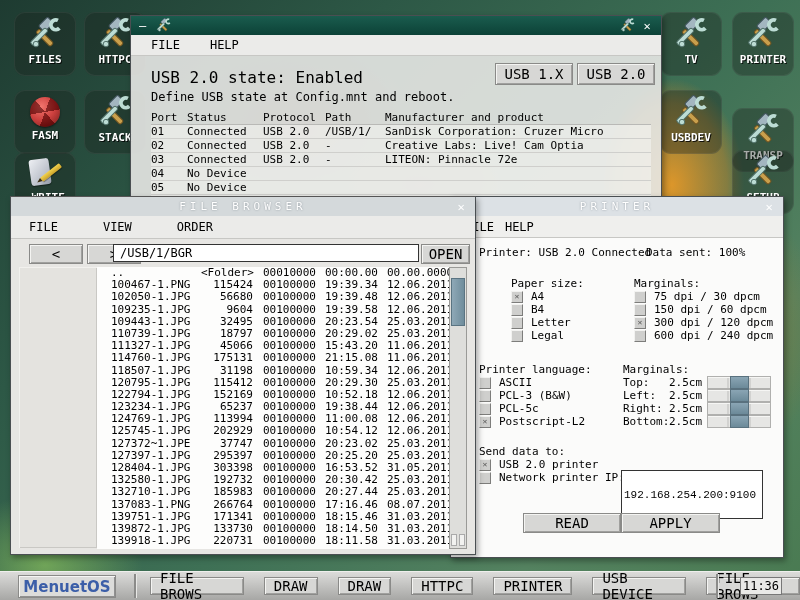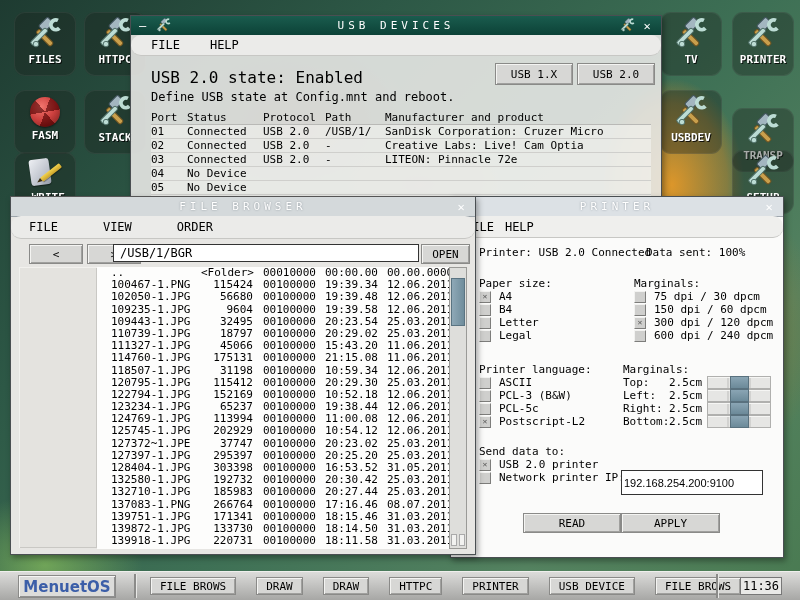--- a/index.html
+++ b/index.html
@@ -37,25 +37,25 @@
   .write-pencil::before{content:"";position:absolute;left:-5px;top:0;border-top:2.5px solid transparent;
     border-bottom:2.5px solid transparent;border-right:5px solid #3a2c10;}
   
   .win{position:absolute;border:1px solid #4a4f52;box-shadow:2px 3px 6px rgba(0,0,0,.35);}
   .tbar{position:absolute;left:0;right:0;top:0;height:19px;display:flex;align-items:center;}
   .title{position:absolute;left:0;right:0;text-align:center;color:#fff;font-size:11px;
     letter-spacing:4px;white-space:nowrap;}
   .tb-x{position:absolute;right:5px;top:2px;width:18px;height:15px;display:flex;align-items:center;
     justify-content:center;color:#fff;font-size:12px;cursor:default;}
   .menubar{position:absolute;left:0;right:0;background:#ebebe9;border-bottom:1px solid #c7c7c4;
-    display:flex;align-items:center;font-size:12px;border-radius:10px;}
+    display:flex;align-items:center;font-size:12px;}
   .menubar span{cursor:default;}
   .btn{display:inline-flex;align-items:center;justify-content:center;background:#d7d7d5;
     border:1px solid #8a8a88;box-shadow:inset 1px 1px 0 #f4f4f2, inset -1px -1px 0 #a0a09e;
-    font-size:11px;font-family:"DejaVu Sans Mono",monospace;color:#000;cursor:default;}
+    font-size:14px;font-family:"DejaVu Sans Mono",monospace;color:#000;cursor:default;}
   
   #usb-win{left:130px;top:15px;width:530px;height:222px;background:rgba(232,232,229,.90);}
   #usb-tbar{background:linear-gradient(#1a5c4e,#0c4237);}
   #usb-tbar .tb-min{color:#fff;font-size:12px;margin-left:8px;}
   #usb-tbar .glyph{width:15px;height:15px;margin-left:10px;}
   #usb-tbar .glyph.right{position:absolute;right:26px;top:2px;margin:0;}
   #usb-menu{top:19px;height:20px;padding-left:20px;gap:30px;}
   .u-state{position:absolute;left:20px;top:52px;font-size:16px;}
   .u-btns{position:absolute;right:6px;top:47px;display:flex;gap:4px;}
   .u-btns .btn{width:76px;height:20px;}
@@ -99,21 +99,21 @@
   .cbx.checked::before{content:"\2715";}
   .m-row{display:flex;align-items:center;height:13px;white-space:nowrap;}
   .m-label{display:inline-block;width:46px;}
   .m-val{display:inline-block;width:34px;}
   .slider{position:relative;display:inline-block;width:62px;height:11px;margin-left:4px;
     background:linear-gradient(90deg,#e6e6e4 0 30%,#d2d2d0 30% 34%,#e6e6e4 34% 66%,#d2d2d0 66% 70%,#e6e6e4 70% 100%);
     border:1px solid #b0b0ae;box-shadow:inset 0 1px 0 #f6f6f4;}
   .slider .thumb{position:absolute;left:22px;top:-1px;width:17px;height:11px;
     background:linear-gradient(#8aa5b4,#6c8a99);border:1px solid #59717e;}
   #pr-ip{position:absolute;left:170px;top:273px;width:136px;height:15px;border:1px solid #333;
-    background:#fff;font-size:11px;font-family:Liberation Sans, sans-serif;padding:4px 2px;outline:none;}
+    background:#fff;font-size:11px;font-family:Liberation Mono, monospace;padding:16px 2px;outline:none;}
   #pr-read{position:absolute;left:72px;top:316px;width:96px;height:18px;}
   #pr-apply{position:absolute;left:170px;top:316px;width:97px;height:18px;}
   
   #taskbar{position:absolute;left:0;right:0;bottom:0;height:28px;
     background:linear-gradient(#dcdcda,#a7a7a5);border-top:1px solid #efefed;z-index:50;}
   #menuet-btn{position:absolute;left:18px;top:3px;width:96px;height:21px;background:#dcdcda;
     border:1px solid #8a8a88;box-shadow:inset 1px 1px 0 #f6f6f4, inset -1px -1px 0 #909090;
     display:flex;align-items:center;justify-content:center;
     font-family:"DejaVu Sans",sans-serif;font-weight:bold;font-size:15px;color:#3b5ea8;}
   .tb-sep{position:absolute;top:2px;bottom:2px;width:2px;background:#8b8b89;box-shadow:1px 0 0 #e8e8e6;}
@@ -198,21 +198,20 @@
       </svg>
     <span class="dlabel">SETUP</span>
   </div>
 
   <div class="win" id="usb-win">
     <div class="tbar" id="usb-tbar">
       <span class="tb-min">—</span>
       <svg class="glyph">
           <use href="#g-tools"></use>
         </svg>
-      <span class="title">USB DEVICES</span>
       <svg class="glyph right">
           <use href="#g-tools"></use>
         </svg>
       <span class="tb-x">✕</span>
     </div>
     <div class="menubar" id="usb-menu">
       <span>FILE</span>
       <span>HELP</span>
     </div>
     <div class="u-state">USB 2.0 state: Enabled</div>
@@ -303,21 +302,21 @@
       <span class="title">PRINTER</span>
       <span class="tb-x">✕</span>
     </div>
     <div class="menubar" id="pr-menu">
       <span>FILE</span>
       <span>HELP</span>
     </div>
     <div class="p-line" style="left:28px;top:49px">Printer: USB 2.0 Connected</div>
     <div class="p-line" style="left:195px;top:49px">Data sent: 100%</div>
 
-    <div class="p-group" style="left:28px;top:80px;">
+    <div class="p-group" style="left:28px;top:80px;padding-left:32px;">
       <div>Paper size:</div>
       <div>
 
           <div class="opt">
             <span class="cbx checked"></span>
             <span>A4</span>
           </div>
 
           <div class="opt">
             <span class="cbx"></span>

